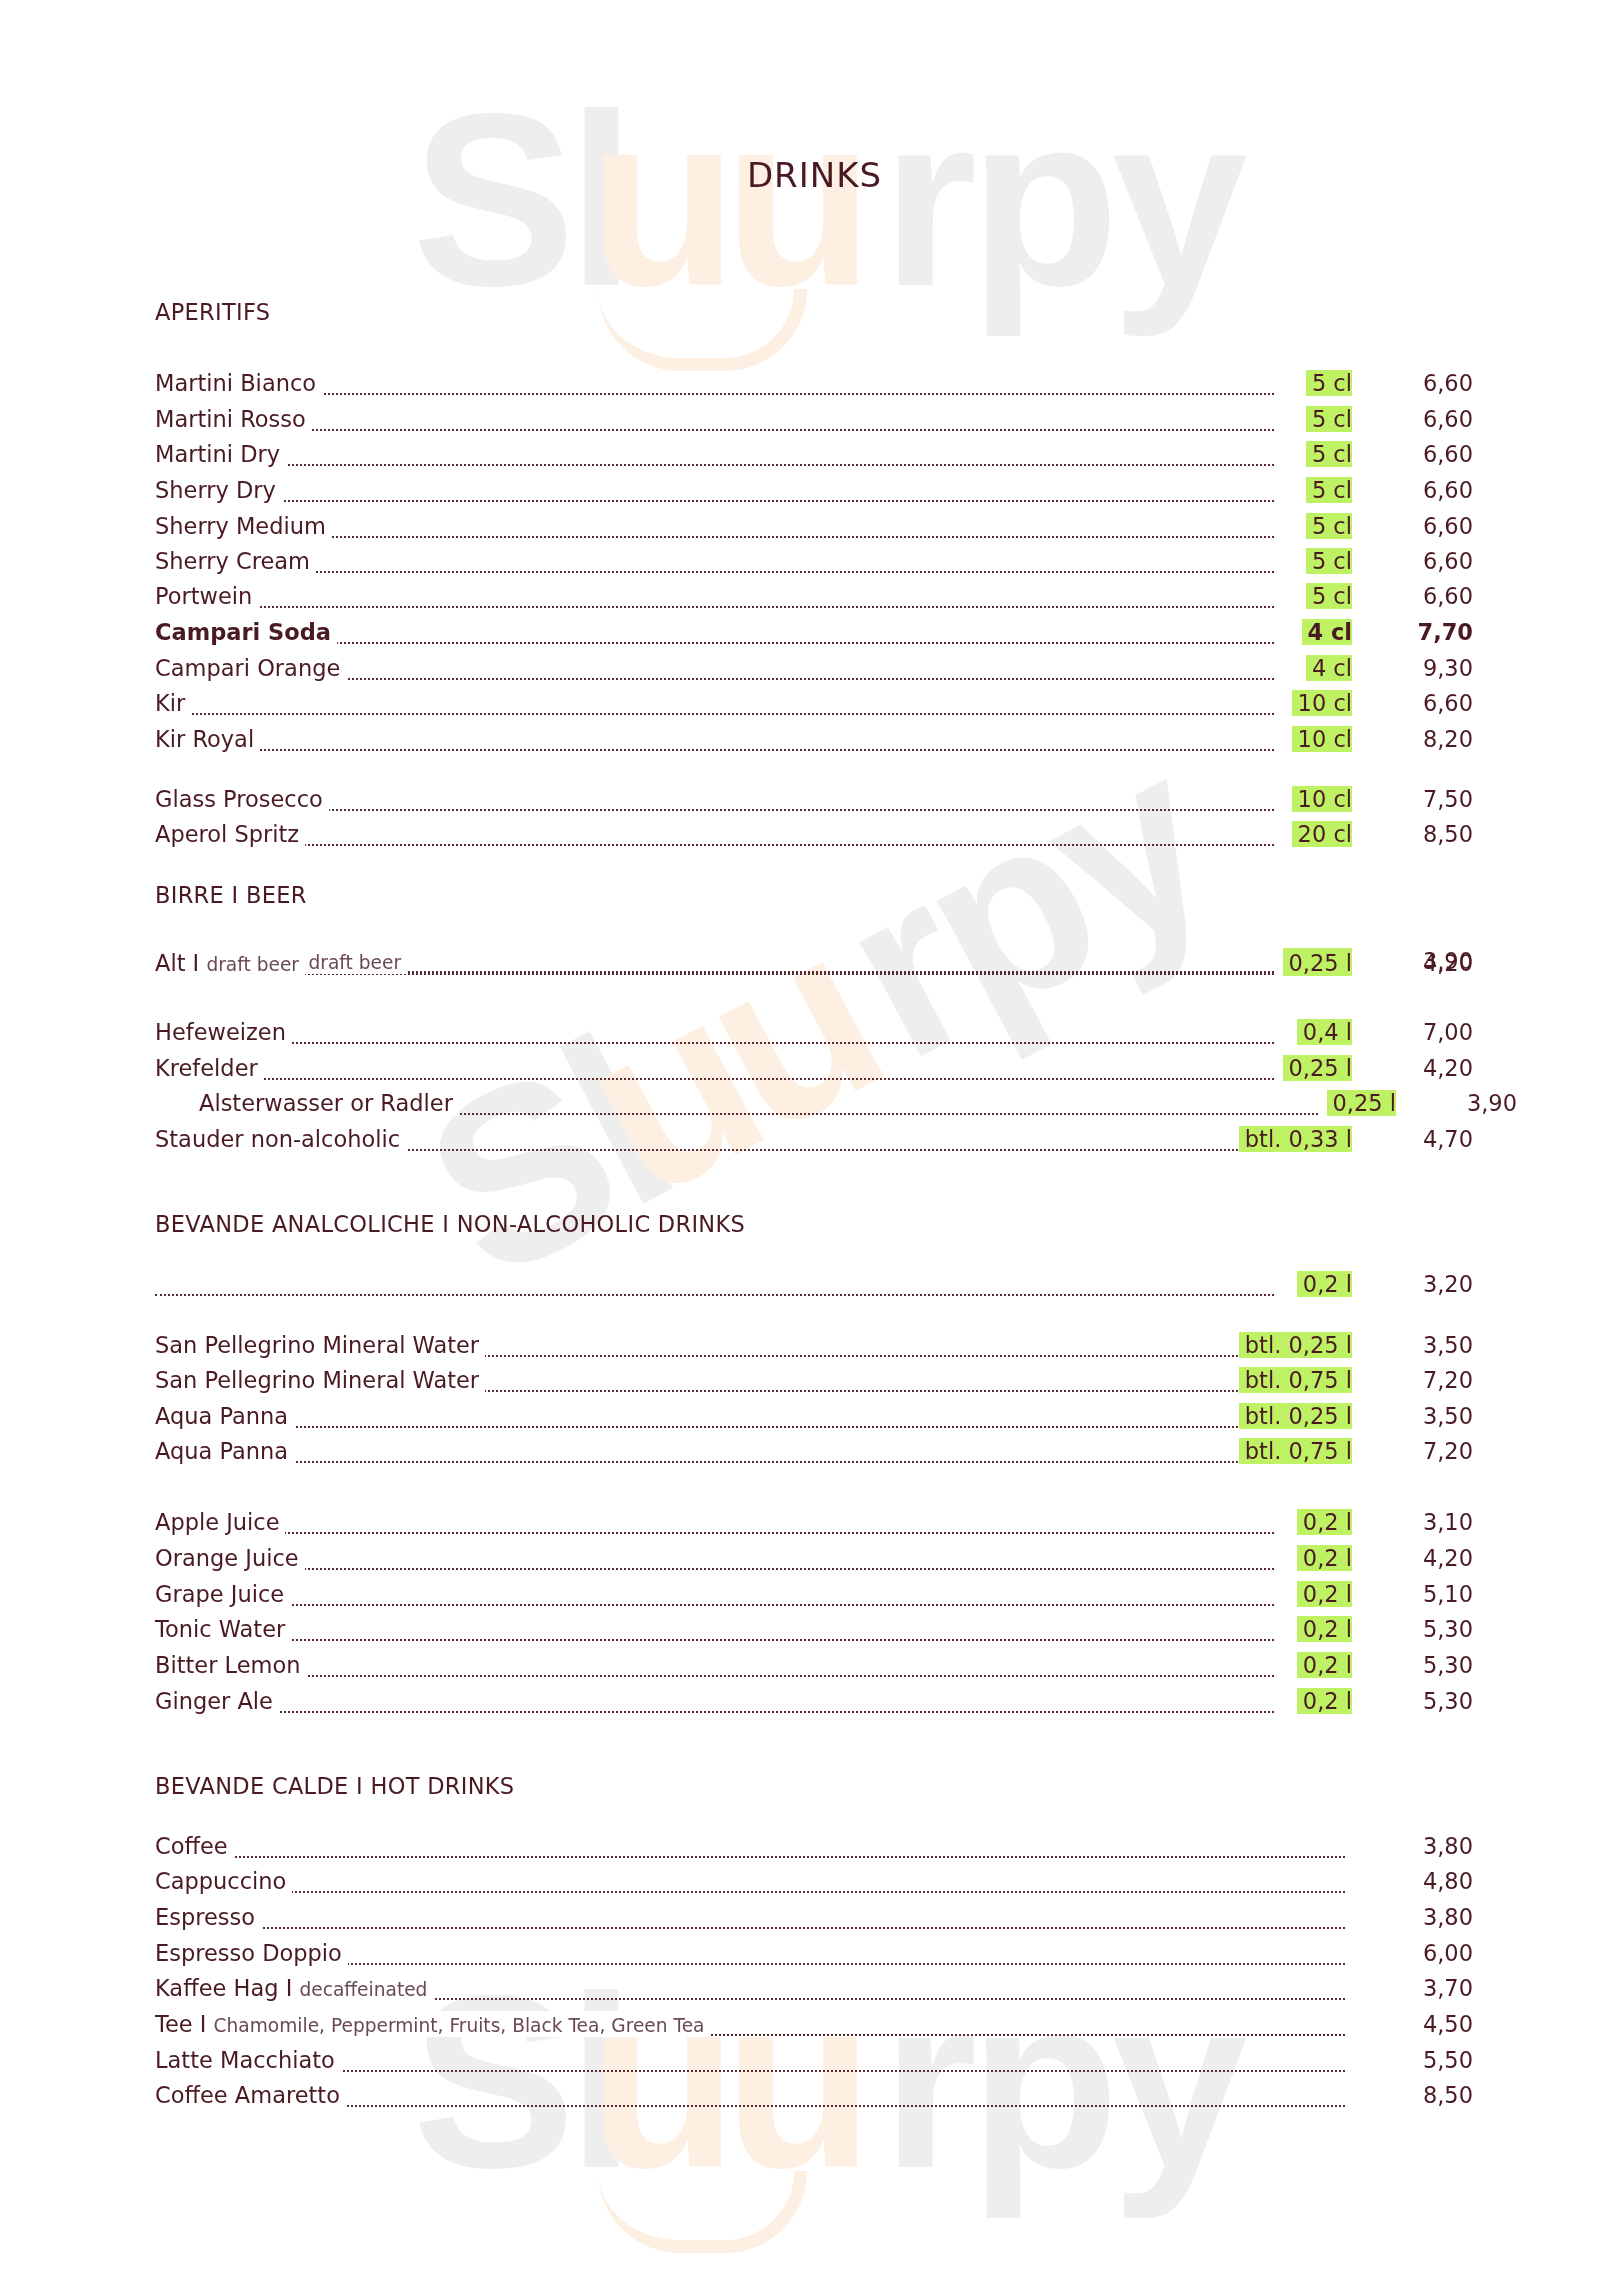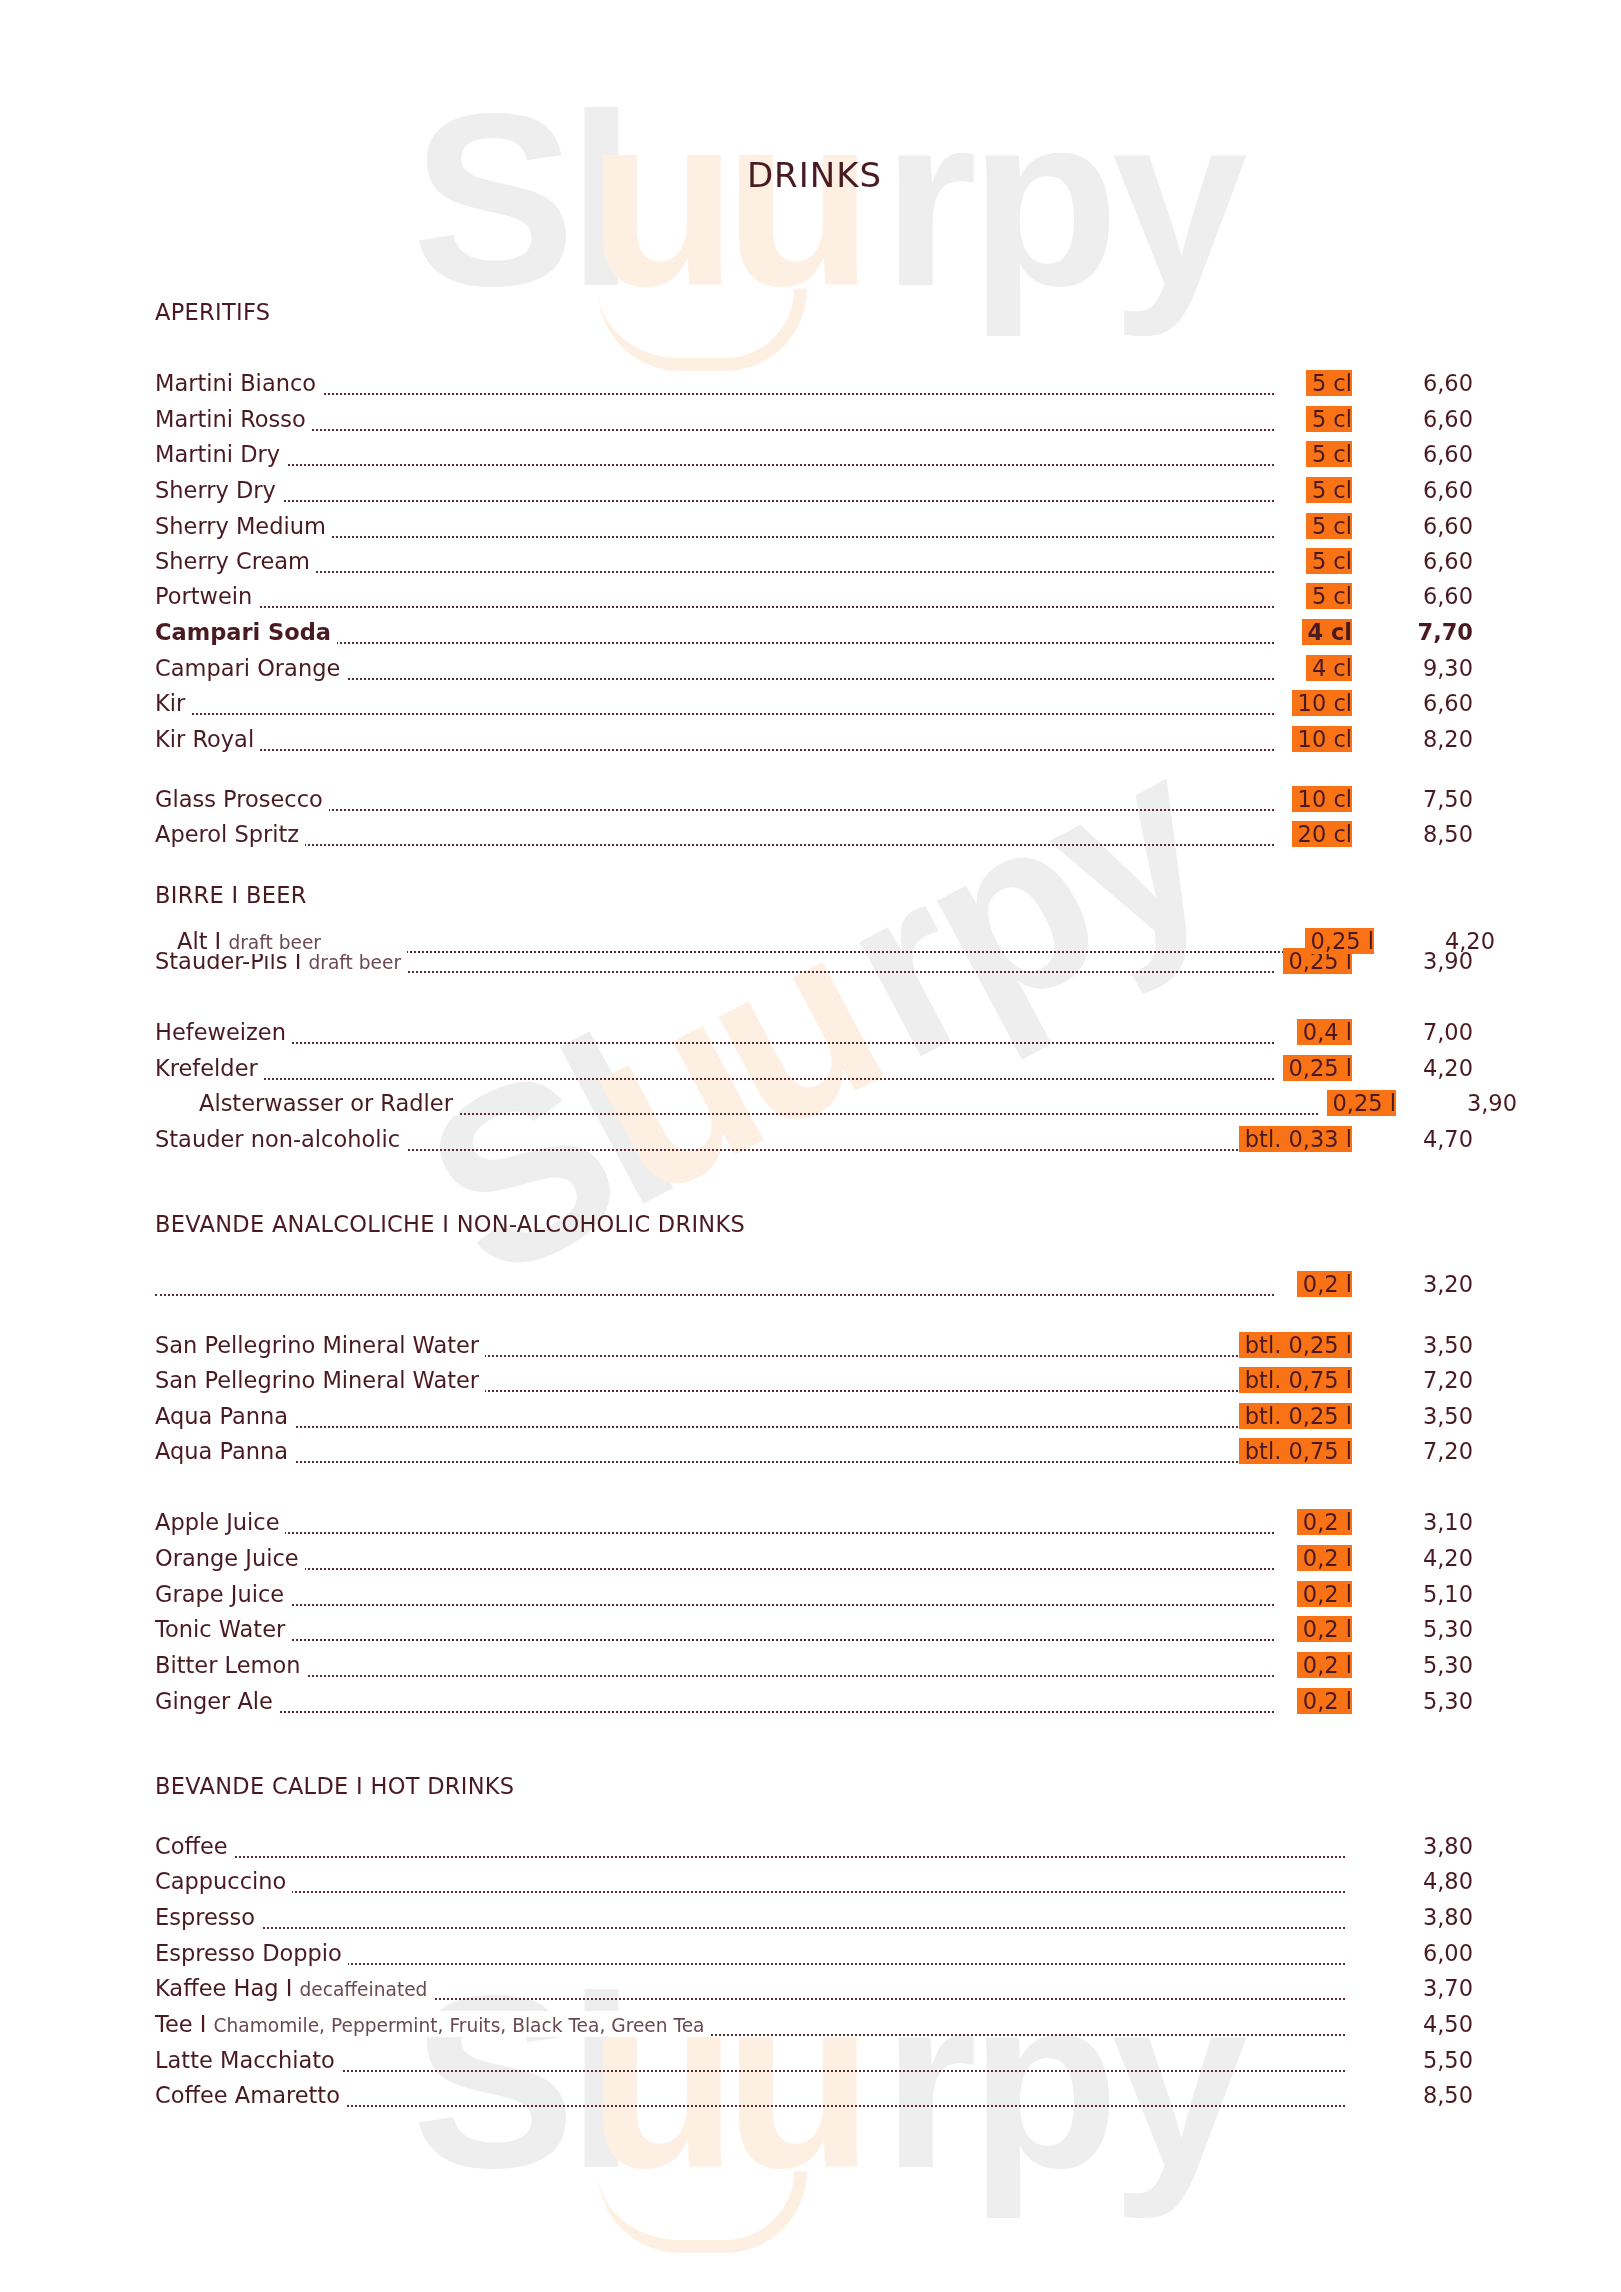--- a/index.html
+++ b/index.html
@@ -12,21 +12,21 @@
         font-size:245px; color:#fdf0e2; top:19.6px; letter-spacing:-13.7px; }
   .wm .smile { position:absolute; border:13.7px solid #fdf0e2; border-top:none; border-left:none;
         border-radius:0 0 137px 137px; width:196px; height:69px; }
   .title { position:absolute; top:155px; left:0; width:1629px; text-align:center;
            font-size:34px; letter-spacing:1px; color:#4a1a22; }
   .heading { position:absolute; left:155px; font-size:22.5px; letter-spacing:0.3px; color:#4a1a22; }
   .row { position:absolute; left:155px; width:1318px; height:31px; font-size:22.5px; }
   .row .name { position:absolute; left:0; top:0; white-space:nowrap; background:#fff; padding-right:5.9px; z-index:2; }
   .row .name .sub { font-size:18.6px; color:#6a4a50; }
   .row .dots { position:absolute; left:0; top:22.5px; height:0; border-bottom:2px dotted #5a2a33; z-index:1; }
-  .row .qty { position:absolute; top:0; right:121px; white-space:nowrap; background:#f97316; padding-left:5.9px; z-index:2; }
+  .row .qty { position:absolute; top:0; right:121px; white-space:nowrap; background:#bef264; padding-left:5.9px; z-index:2; }
   .row .price { position:absolute; top:0; right:0; white-space:nowrap; }
 </style>
 </head>
 <body>
 
 <div class="wm" style="top:39px;">
   <span class="sl" style="left:412px;">Sl</span>
   <span class="uu" style="left:588px;">uu</span>
   <span class="rpy" style="left:882px;">rpy</span>
   <span class="smile" style="left:598px; top:250px;"></span>
@@ -125,21 +125,21 @@
       <span class="qty">20 cl</span>
       <span class="price">8,50</span>
     </div>
     <div class="heading" style="top: 882px;">BIRRE I BEER</div>
     <div class="row" style="top: 948px;">
       <span class="dots" style="width: 1119px;"></span>
       <span class="name"><span>Stauder-Pils I </span><span class="sub">draft beer</span></span>
       <span class="qty">0,25 l</span>
       <span class="price">3,90</span>
     </div>
-    <div class="row" style="top: 928px; margin-left: 22px;">
+    <div class="row" style="top: 950px;">
       <span class="dots" style="width: 1119px;"></span>
       <span class="name"><span>Alt I </span><span class="sub">draft beer</span></span>
       <span class="qty">0,25 l</span>
       <span class="price">4,20</span>
     </div>
     <div class="row" style="top: 1019px; text-align: right;">
       <span class="dots" style="width: 1119px;"></span>
       <span class="name"><span>Hefeweizen</span></span>
       <span class="qty">0,4 l</span>
       <span class="price">7,00</span>

